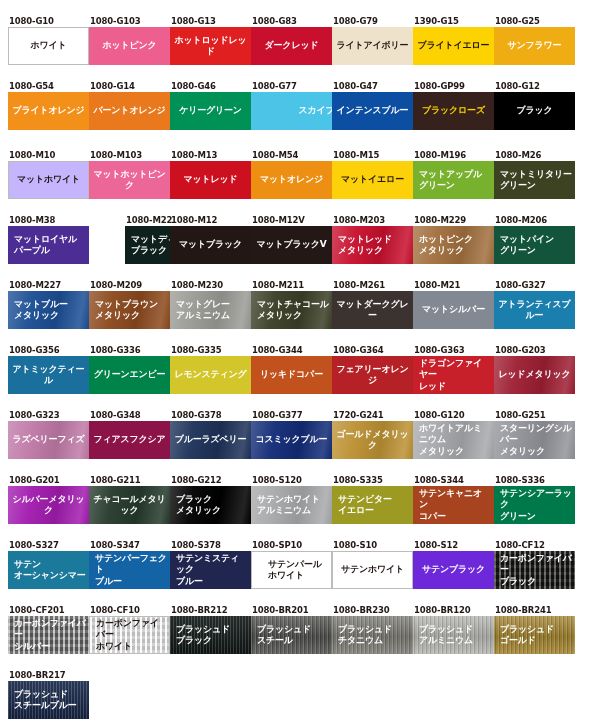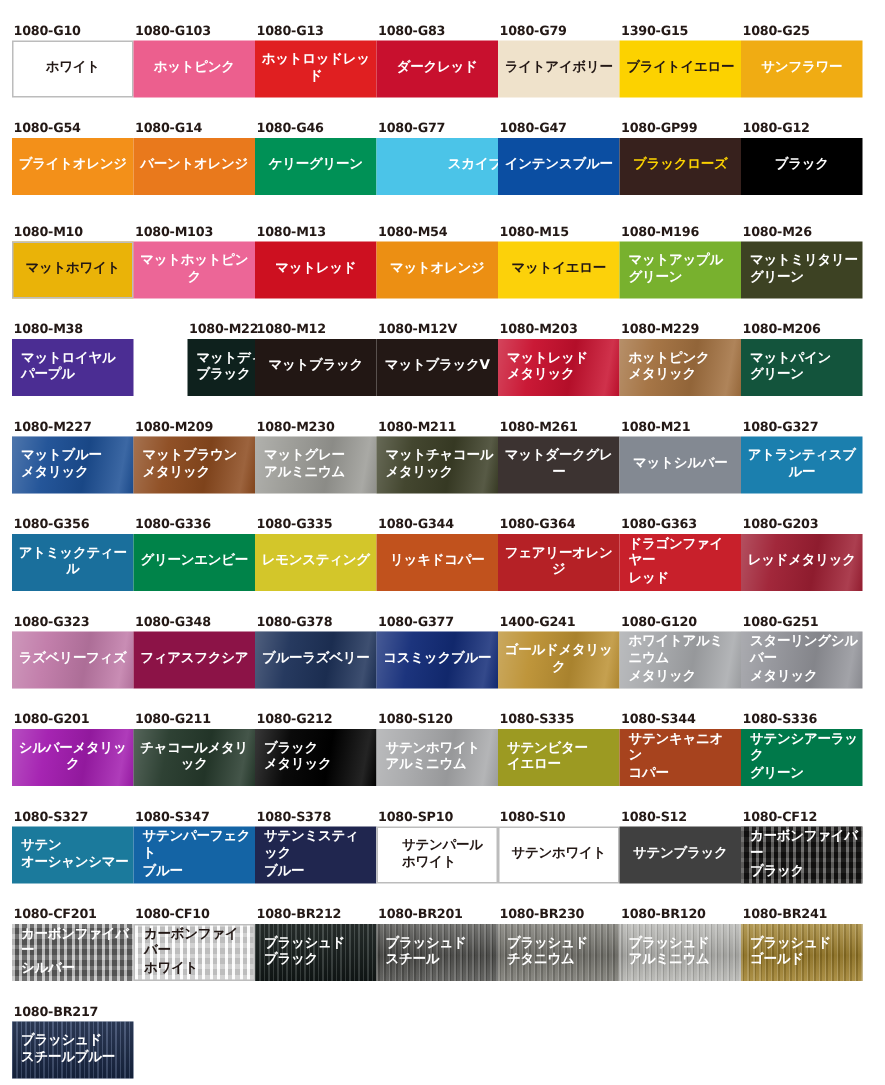--- a/index.html
+++ b/index.html
@@ -212,21 +212,21 @@
       <div class="swatch" style="background: rgb(0, 0, 0);">
         <div class="lbl" style="color: rgb(255, 255, 255);">
           <div>
             <span class="txt">ブラック</span>
           </div>
         </div>
       </div>
     </div>
     <div class="cell" style="left: 8px; top: 150px;">
       <div class="code">1080-M10</div>
-      <div class="swatch bordered" style="background: #eab308;">
+      <div class="swatch bordered" style="background: #c4b5fd;">
         <div class="lbl" style="color: rgb(35, 24, 21);">
           <div>
             <span class="txt">マットホワイト</span>
           </div>
         </div>
       </div>
     </div>
     <div class="cell" style="left: 89px; top: 150px;">
       <div class="code">1080-M103</div>
       <div class="swatch" style="background: rgb(236, 102, 151);">
@@ -553,21 +553,21 @@
       <div class="swatch" style="background: rgb(19, 44, 120);">
         <div class="tex" style="background-image:linear-gradient(100deg, rgba(255,255,255,0.22) 0%, rgba(255,255,255,0.04) 28%, rgba(0,0,0,0.10) 60%, rgba(255,255,255,0.14) 88%, rgba(0,0,0,0.08) 100%);"></div>
         <div class="lbl" style="color: rgb(255, 255, 255);">
           <div>
             <span class="txt">コスミックブルー</span>
           </div>
         </div>
       </div>
     </div>
     <div class="cell" style="left: 332px; top: 410px;">
-      <div class="code">1400-G241</div>
+      <div class="code">1720-G241</div>
       <div class="swatch" style="background: rgb(188, 145, 51);">
         <div class="tex" style="background-image:linear-gradient(100deg, rgba(255,255,255,0.22) 0%, rgba(255,255,255,0.04) 28%, rgba(0,0,0,0.10) 60%, rgba(255,255,255,0.14) 88%, rgba(0,0,0,0.08) 100%);"></div>
         <div class="lbl" style="color: rgb(255, 255, 255);">
           <div>
             <span class="txt">ゴールドメタリック</span>
           </div>
         </div>
       </div>
     </div>
     <div class="cell" style="left: 413px; top: 410px;">
@@ -722,21 +722,21 @@
       <div class="swatch bordered" style="background: rgb(255, 255, 255);">
         <div class="lbl" style="color: rgb(35, 24, 21);">
           <div>
             <span class="txt">サテンホワイト</span>
           </div>
         </div>
       </div>
     </div>
     <div class="cell" style="left: 413px; top: 540px;">
       <div class="code">1080-S12</div>
-      <div class="swatch" style="background: #404040;">
+      <div class="swatch" style="background: #6d28d9;">
         <div class="lbl" style="color: rgb(255, 255, 255);">
           <div>
             <span class="txt">サテンブラック</span>
           </div>
         </div>
       </div>
     </div>
     <div class="cell" style="left: 494px; top: 540px;">
       <div class="code">1080-CF12</div>
       <div class="swatch" style="background: rgb(43, 42, 40);">

